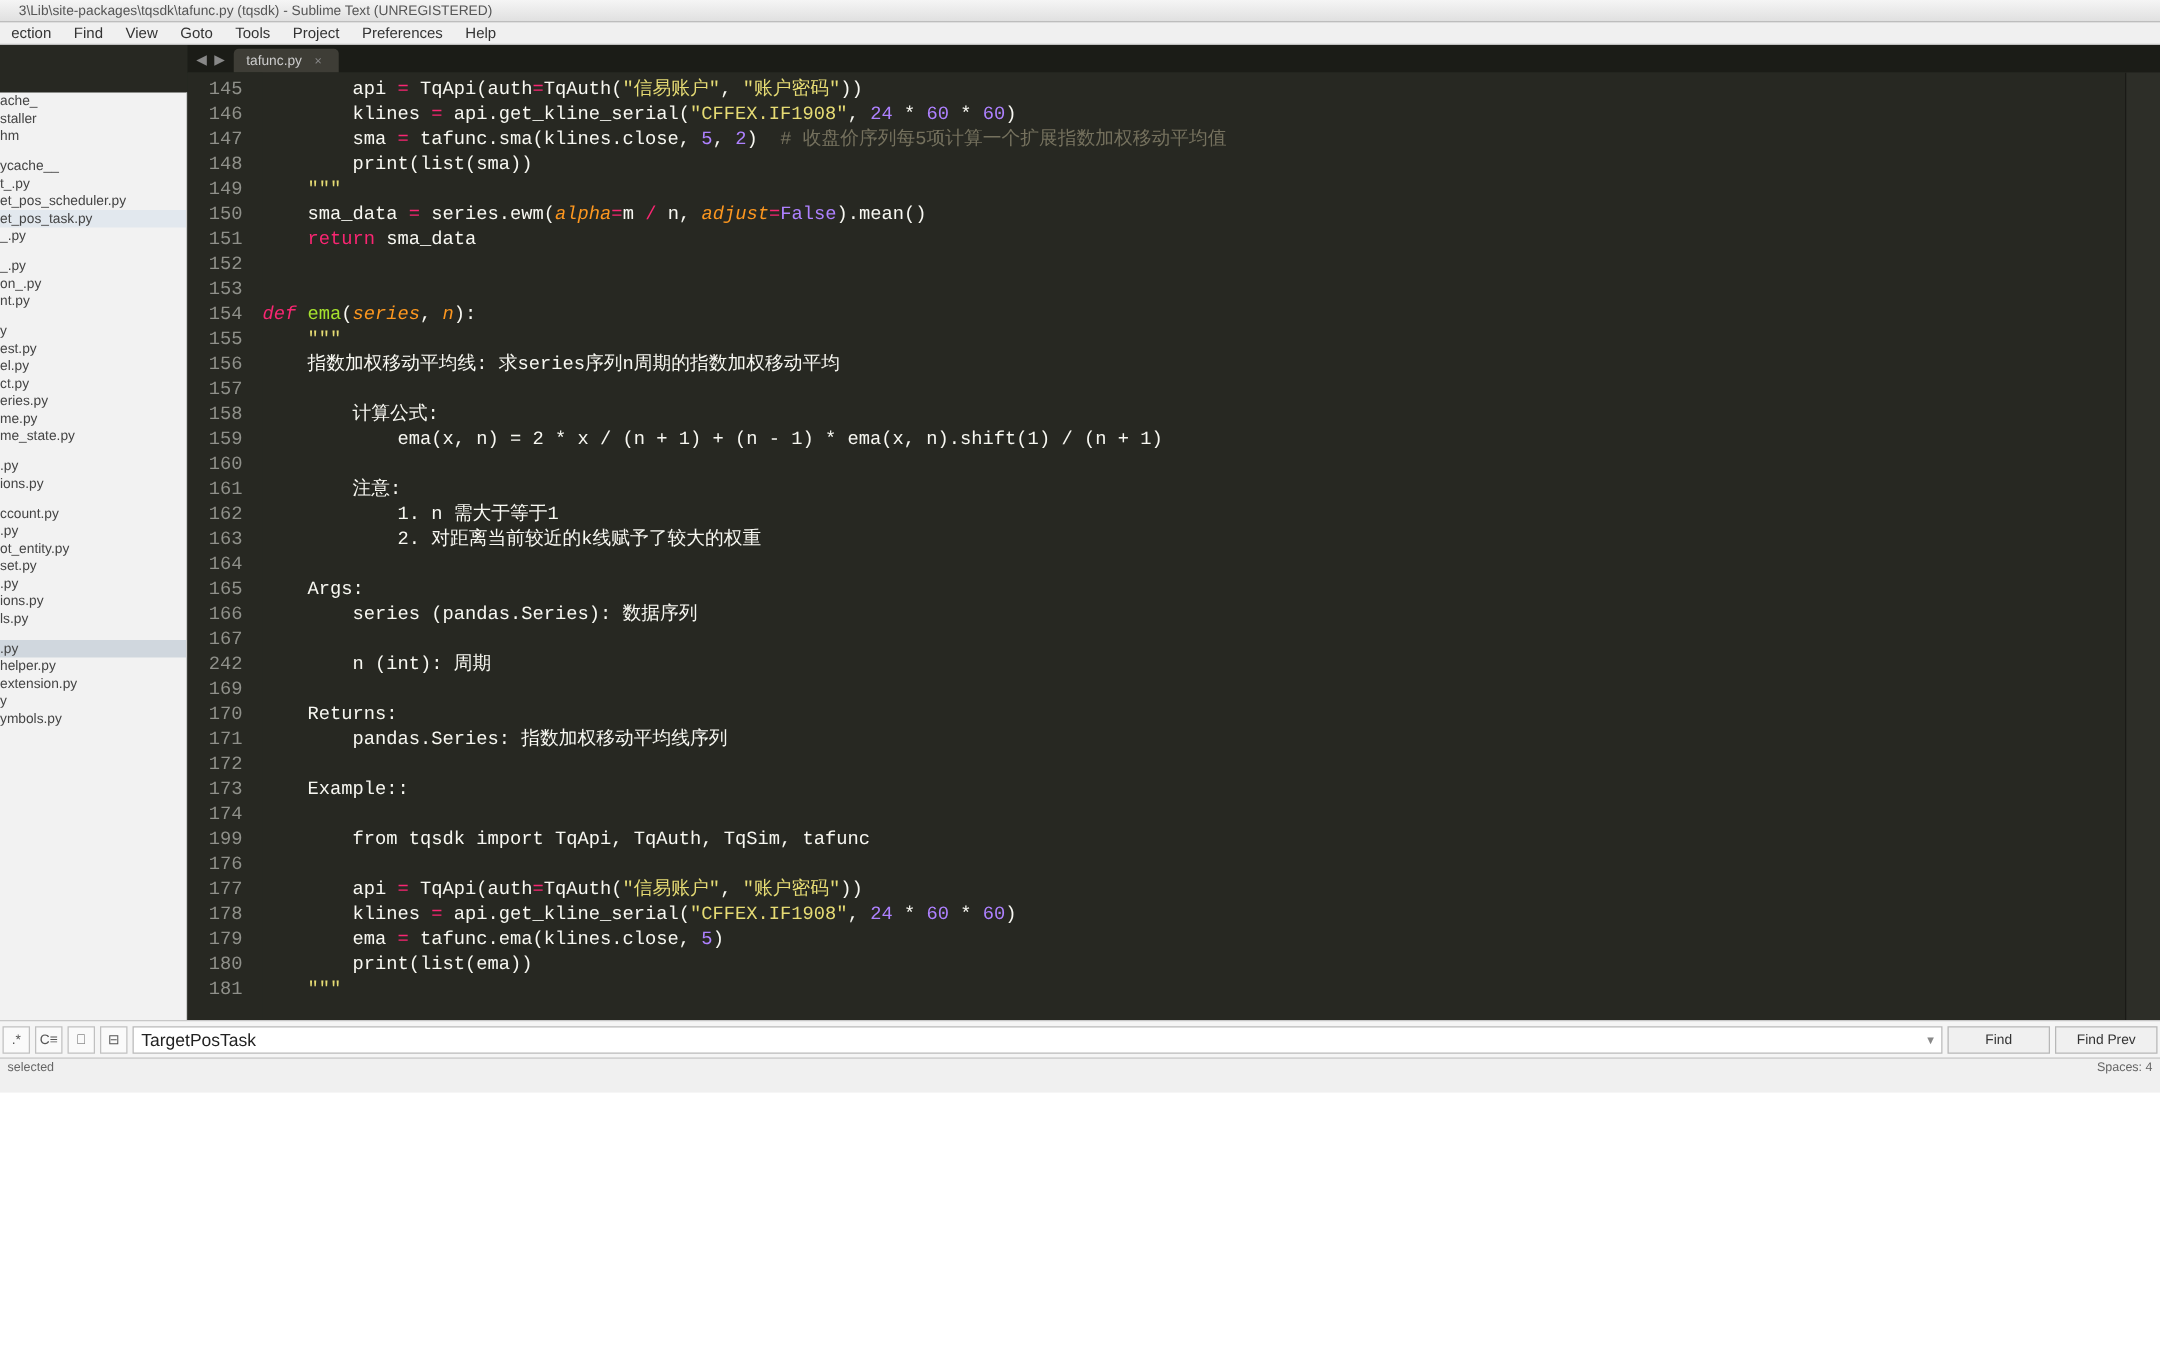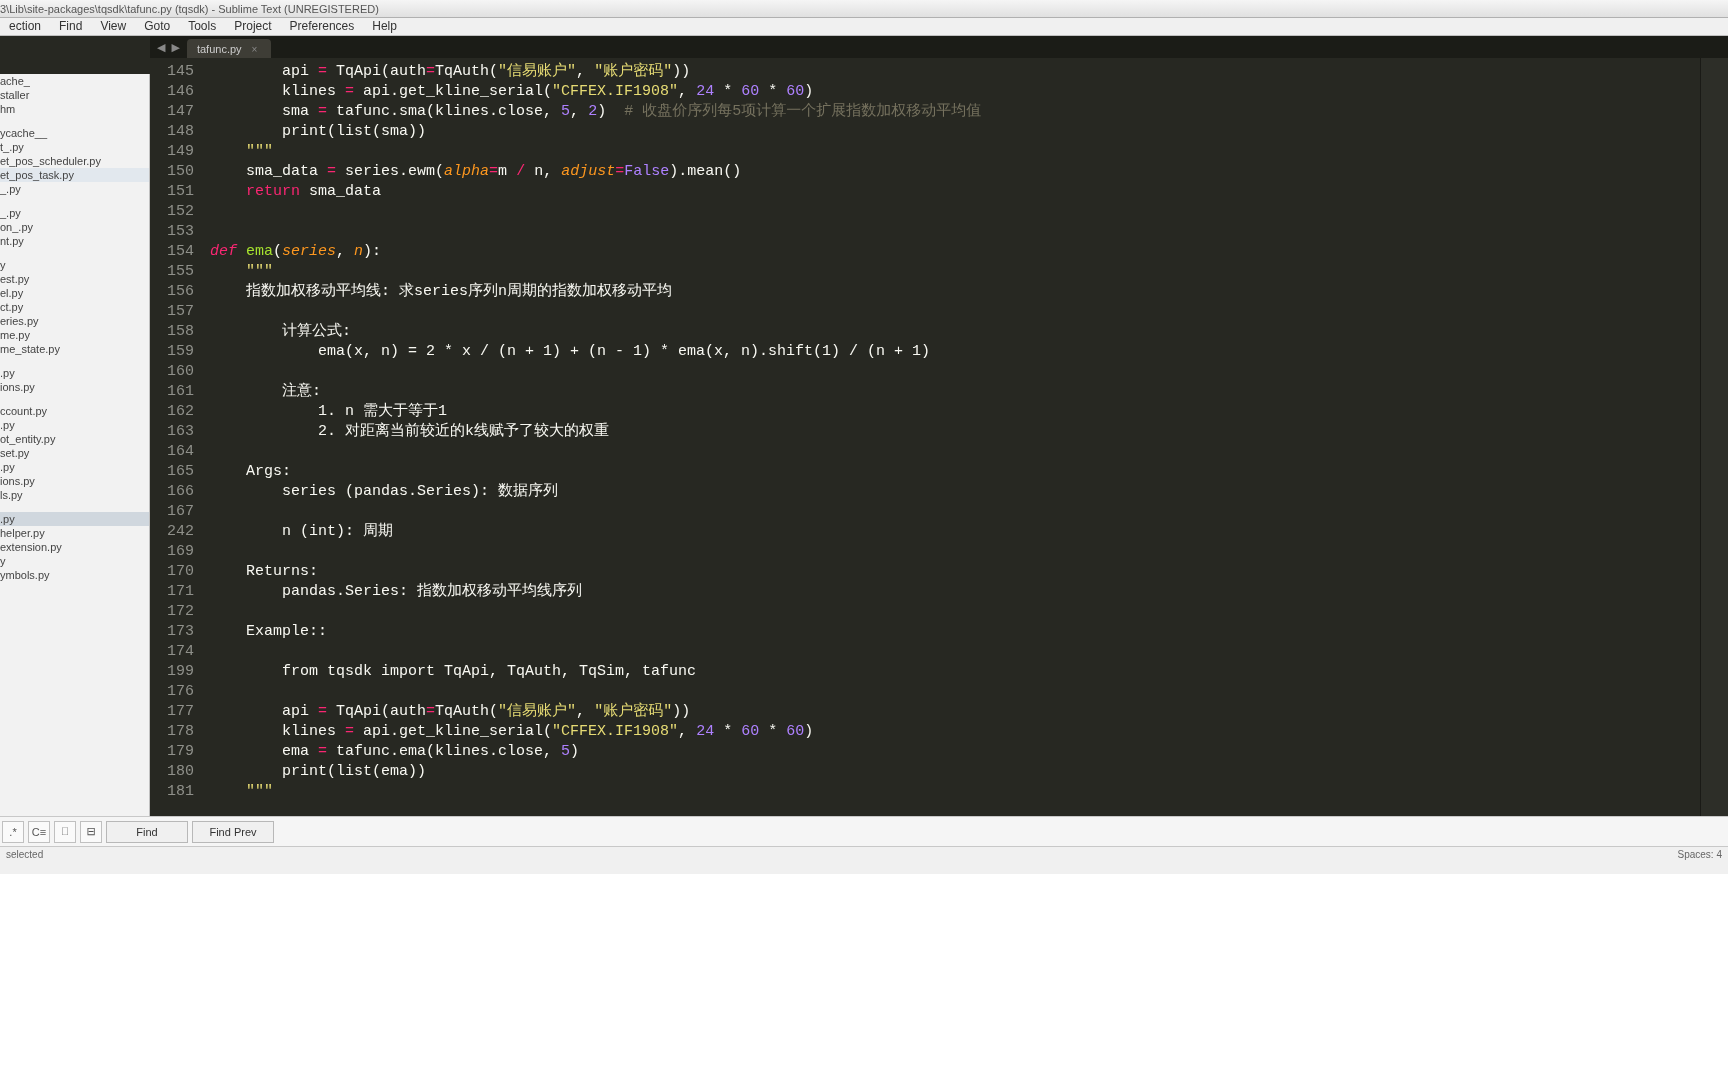--- a/index.html
+++ b/index.html
@@ -11,21 +11,21 @@
   width: 1728px;
   height: 1080px;
   position: relative;
 }
 .titlebar {
   height: 18px;
   background: linear-gradient(#f5f5f5, #e0e0e0);
   border-bottom: 1px solid #b0b0b0;
   font-size: 11px;
   color: #555;
-  padding-left: 0;
+  padding-left: 15px;
   line-height: 18px;
   display: flex;
 }
 .menubar {
   height: 18px;
   background: #f0f0f0;
   border-bottom: 1px solid #c0c0c0;
   display: flex;
   font-size: 12px;
   color: #333;
@@ -316,20 +316,24 @@
       <div class="minimap"></div>
     </div>
   </div>
 </div>
 
 <div class="findbar" id="findbar">
 <div class="iconbtn">.*</div>
     <div class="iconbtn">C≡</div>
     <div class="iconbtn">⎕</div>
     <div class="iconbtn">⊟</div>
+    <div class="searchbox">
+      <span>TargetPosTask</span>
+      <span class="dd">▼</span>
+    </div>
     <div class="fbtn">Find</div>
     <div class="fbtn">Find Prev</div>
   </div>
 
 <div class="statusbar">
   <span>selected</span>
   <span class="right" id="status-right">
       <span>Spaces: 4</span>
     </span>
 </div>

